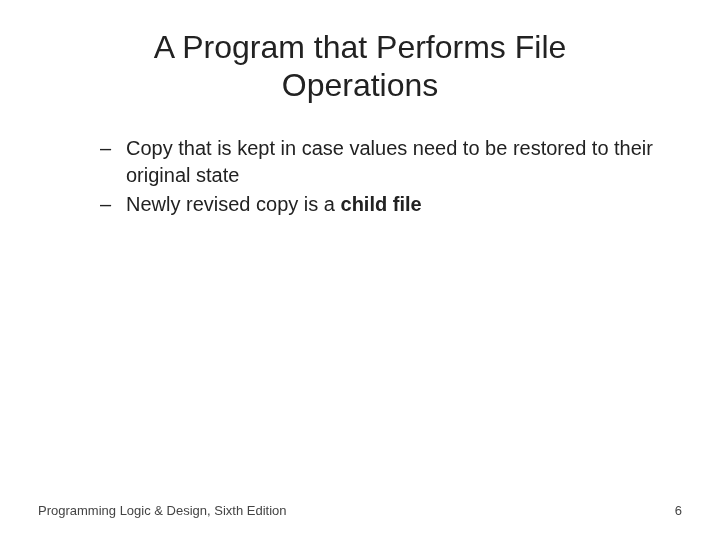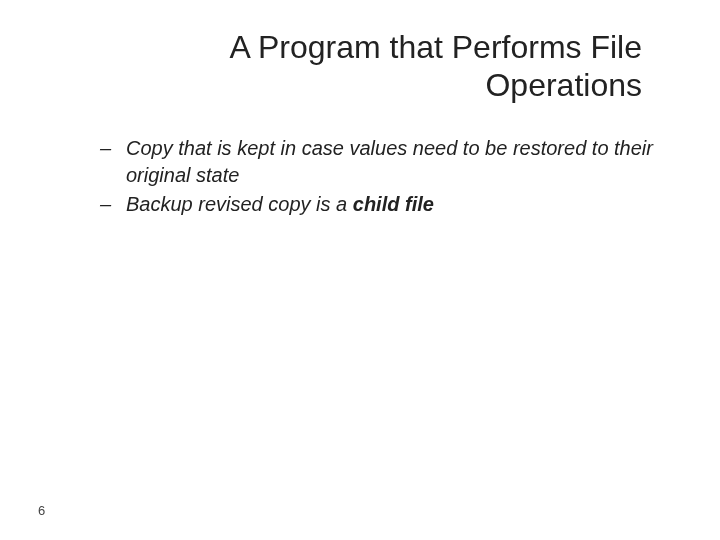--- a/index.html
+++ b/index.html
@@ -13,21 +13,21 @@
   }
   .slide {
     width: 100%;
     height: 100%;
     padding: 28px 38px 20px 38px;
     position: relative;
   }
   .title {
     font-size: 32px;
     font-weight: 400;
-    text-align: right;
+    text-align: center;
     line-height: 1.2;
     margin-bottom: 30px;
     padding: 0 40px;
   }
   .bullet-l1 {
     font-size: 22px;
     font-weight: 700;
     margin-left: 18px;
     position: relative;
     padding-left: 24px;
@@ -35,21 +35,20 @@
   }
   .bullet-l1::before {
     content: "•";
     position: absolute;
     left: 0;
     top: 0;
     font-weight: 400;
   }
   .sublist {
     margin-top: 4px;
-    font-style: italic;
   }
   .bullet-l2 {
     font-size: 20px;
     font-weight: 400;
     margin-left: 62px;
     position: relative;
     padding-left: 26px;
     line-height: 1.35;
     margin-bottom: 2px;
   }
@@ -77,21 +76,22 @@
 <div class="slide">
 
   <h1 class="title">A Program that Performs File Operations</h1>
 
 
   <div class="sublist">
     <div class="bullet-l2">
       <span>Copy that is kept in case values need to be restored to their original state</span>
     </div>
     <div class="bullet-l2">
-      <span>Backup revised copy is a </span><span class="bold">child file</span>
+      <span>Newly revised copy is a </span><span class="bold">child file</span>
     </div>
   </div>
 
   <div class="footer">
+    <span>Programming Logic &amp; Design, Sixth Edition</span>
     <span>6</span>
   </div>
 
 </div>
 
 </body></html>

